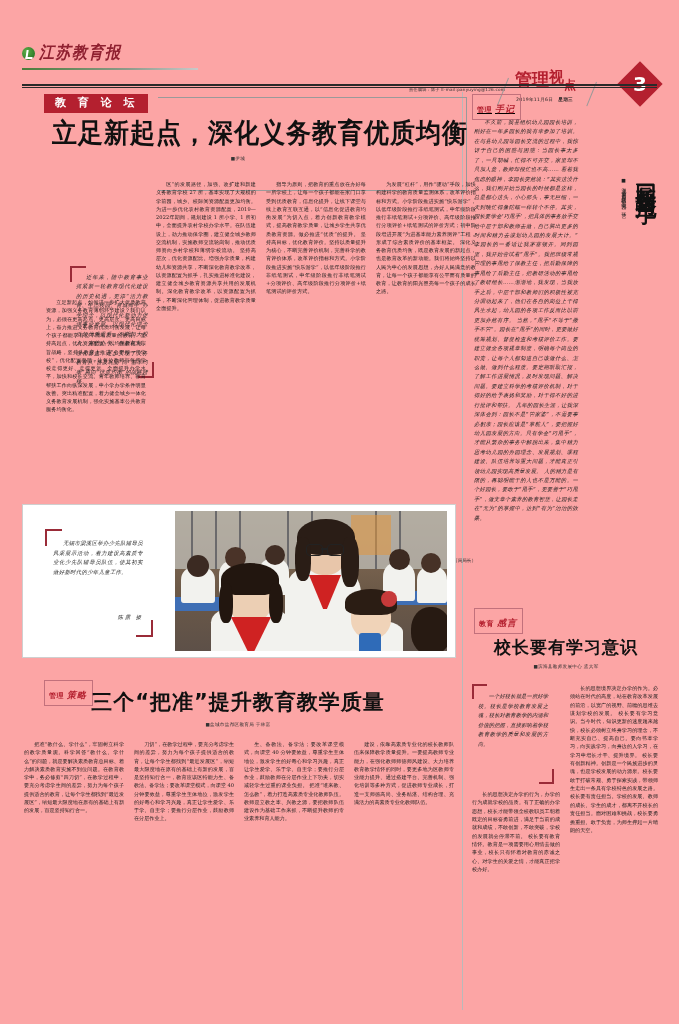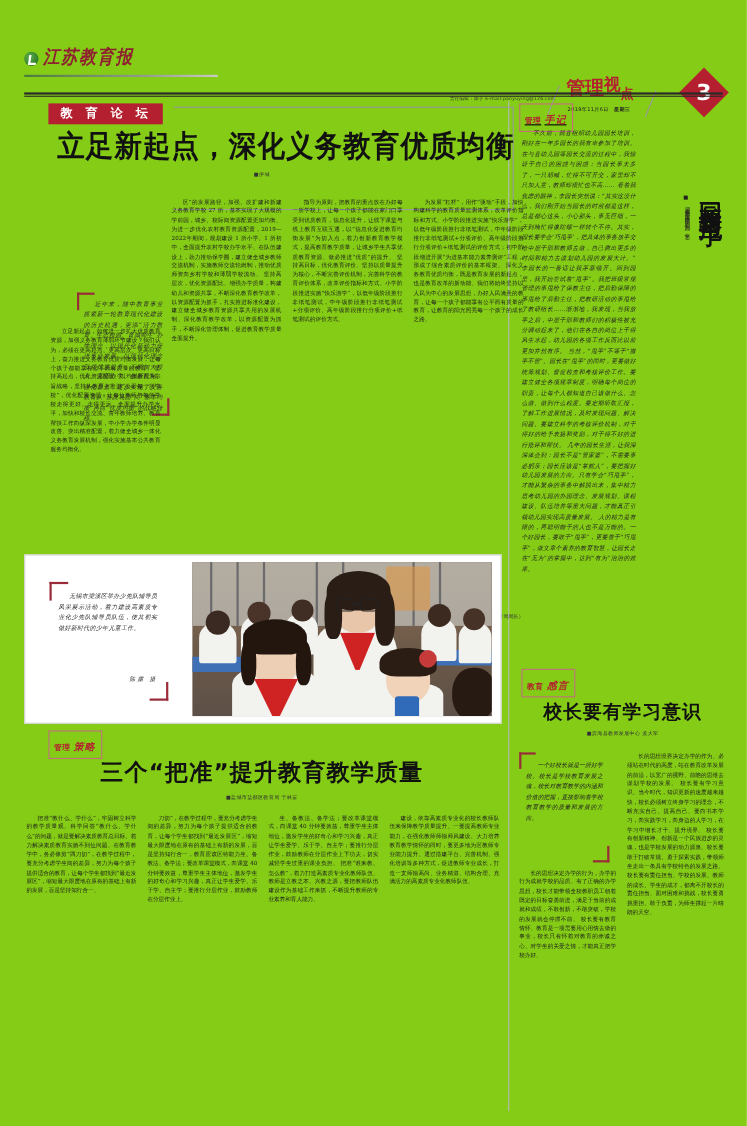--- a/index.html
+++ b/index.html
@@ -5,21 +5,21 @@
   html,body{margin:0;padding:0;}
   body{
     width:679px;height:1024px;
     background:#ffffff;
     font-family:"DejaVu Sans","Liberation Sans",sans-serif;
     overflow:hidden;
     position:relative;
   }
   .page{
     position:absolute;left:0;top:0;width:679px;height:1024px;
-    background:#84cc16;
+    background:#fca5a5;
   }
   
   .masthead{
     position:absolute;left:0;top:32px;width:679px;height:56px;
   }
   .logo-wrap{
     position:absolute;left:22px;top:14px;display:flex;align-items:flex-end;gap:4px;
   }
   .logo-mark{
     width:13px;height:13px;border-radius:50%;
@@ -191,21 +191,21 @@
     font-style:italic;font-size:5.4px;line-height:1.8;color:#2a2a2a;
     text-align:justify;text-indent:10px;letter-spacing:.3px;
   }
   .cap-credit{
     position:absolute;right:10px;bottom:16px;
     font-family:"DejaVu Serif","Liberation Serif",serif;
     font-style:italic;font-size:5.2px;color:#2a2a2a;letter-spacing:2px;
   }
   
   .a2{position:absolute;left:22px;top:664px;width:432px;}
-  .a2-tag{position:absolute;left:22px;top:0;}
+  .a2-tag{position:absolute;left:22px;top:16px;}
   .a2-head{
     position:absolute;left:0;top:24px;width:432px;text-align:center;
     font-family:"DejaVu Sans","Liberation Sans",sans-serif;
     font-size:21px;font-weight:bold;color:#111;letter-spacing:1px;
     white-space:nowrap;
   }
   .a2-byline{
     position:absolute;left:0;top:58px;width:432px;text-align:center;
     font-size:4.6px;color:#333;letter-spacing:.3px;
   }

